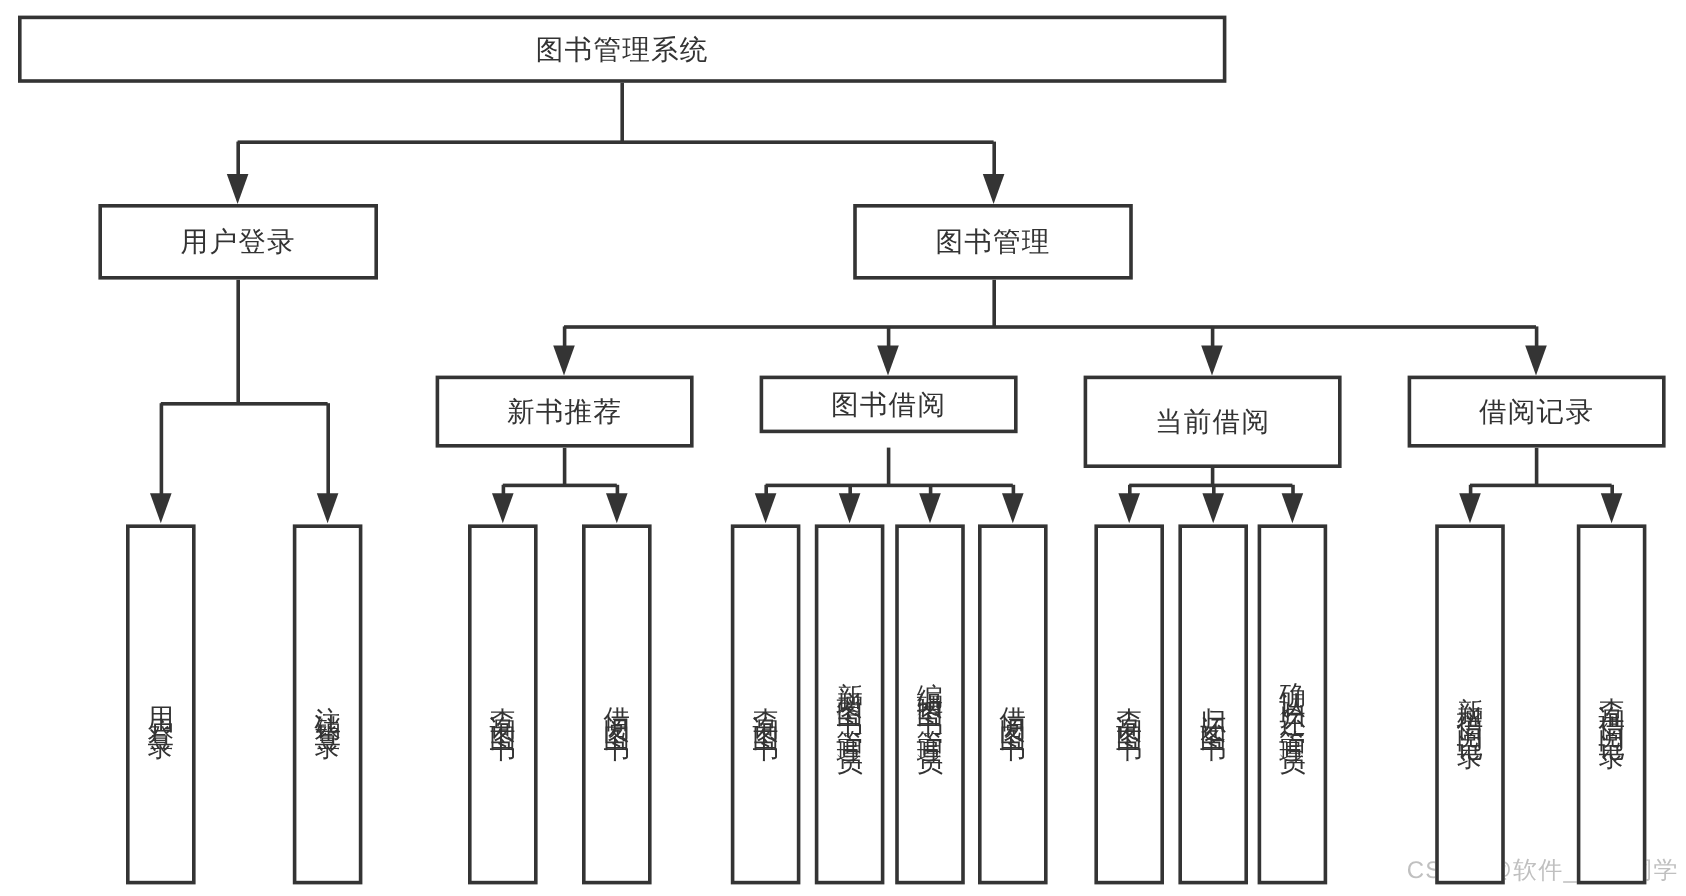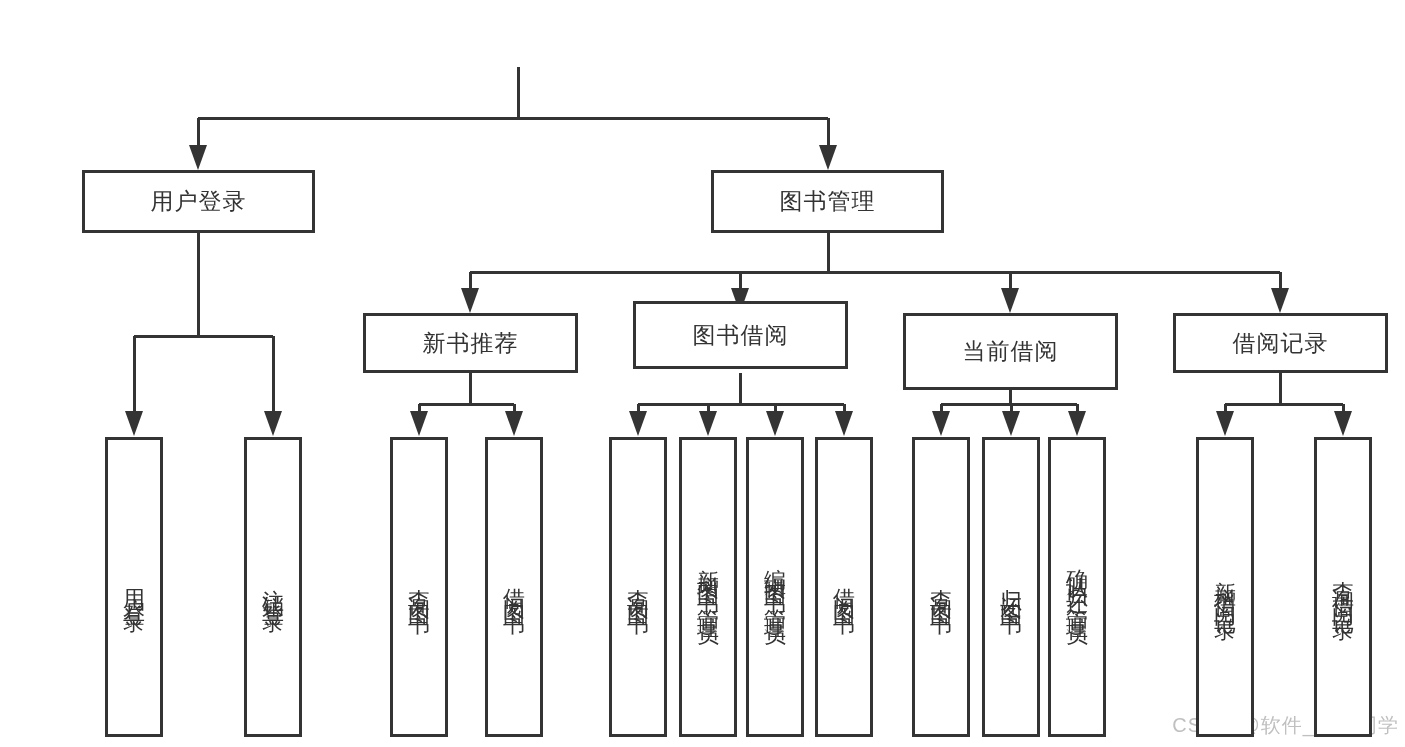--- a/index.html
+++ b/index.html
@@ -112,24 +112,25 @@
     <div class="arrow" style="left: 505px; top: 411px;"></div>
     <div class="arrow" style="left: 629px; top: 411px;"></div>
     <div class="arrow" style="left: 699px; top: 411px;"></div>
     <div class="arrow" style="left: 766px; top: 411px;"></div>
     <div class="arrow" style="left: 835px; top: 411px;"></div>
     <div class="arrow" style="left: 932px; top: 411px;"></div>
     <div class="arrow" style="left: 1002px; top: 411px;"></div>
     <div class="arrow" style="left: 1068px; top: 411px;"></div>
     <div class="arrow" style="left: 1216px; top: 411px;"></div>
     <div class="arrow" style="left: 1334px; top: 411px;"></div>
+    <div class="node h" style="left: 15px; top: 13px; width: 1007px; height: 56px;">图书管理系统</div>
     <div class="node h" style="left: 82px; top: 170px; width: 233px; height: 63px;">用户登录</div>
     <div class="node h" style="left: 711px; top: 170px; width: 233px; height: 63px;">图书管理</div>
     <div class="node h" style="left: 363px; top: 313px; width: 215px; height: 60px;">新书推荐</div>
-    <div class="node h" style="left: 633px; top: 301px; width: 215px; height: 68px;">图书借阅</div>
+    <div class="node h" style="left: 633px; top: 313px; width: 215px; height: 48px;">图书借阅</div>
     <div class="node h" style="left: 903px; top: 313px; width: 215px; height: 77px;">当前借阅</div>
     <div class="node h" style="left: 1173px; top: 313px; width: 215px; height: 60px;">借阅记录</div>
     <div class="node v" style="left: 105px; top: 437px; width: 58px; height: 300px;">用户登录</div>
     <div class="node v" style="left: 244px; top: 437px; width: 58px; height: 300px;">注销登录</div>
     <div class="node v" style="left: 390px; top: 437px; width: 58px; height: 300px;">查询图书</div>
     <div class="node v" style="left: 485px; top: 437px; width: 58px; height: 300px;">借阅图书</div>
     <div class="node v" style="left: 609px; top: 437px; width: 58px; height: 300px;">查询图书</div>
     <div class="node v" style="left: 679px; top: 437px; width: 58px; height: 300px;">新增图书（管理员）</div>
     <div class="node v" style="left: 746px; top: 437px; width: 58px; height: 300px;">编辑图书（管理员）</div>
     <div class="node v" style="left: 815px; top: 437px; width: 58px; height: 300px;">借阅图书</div>

